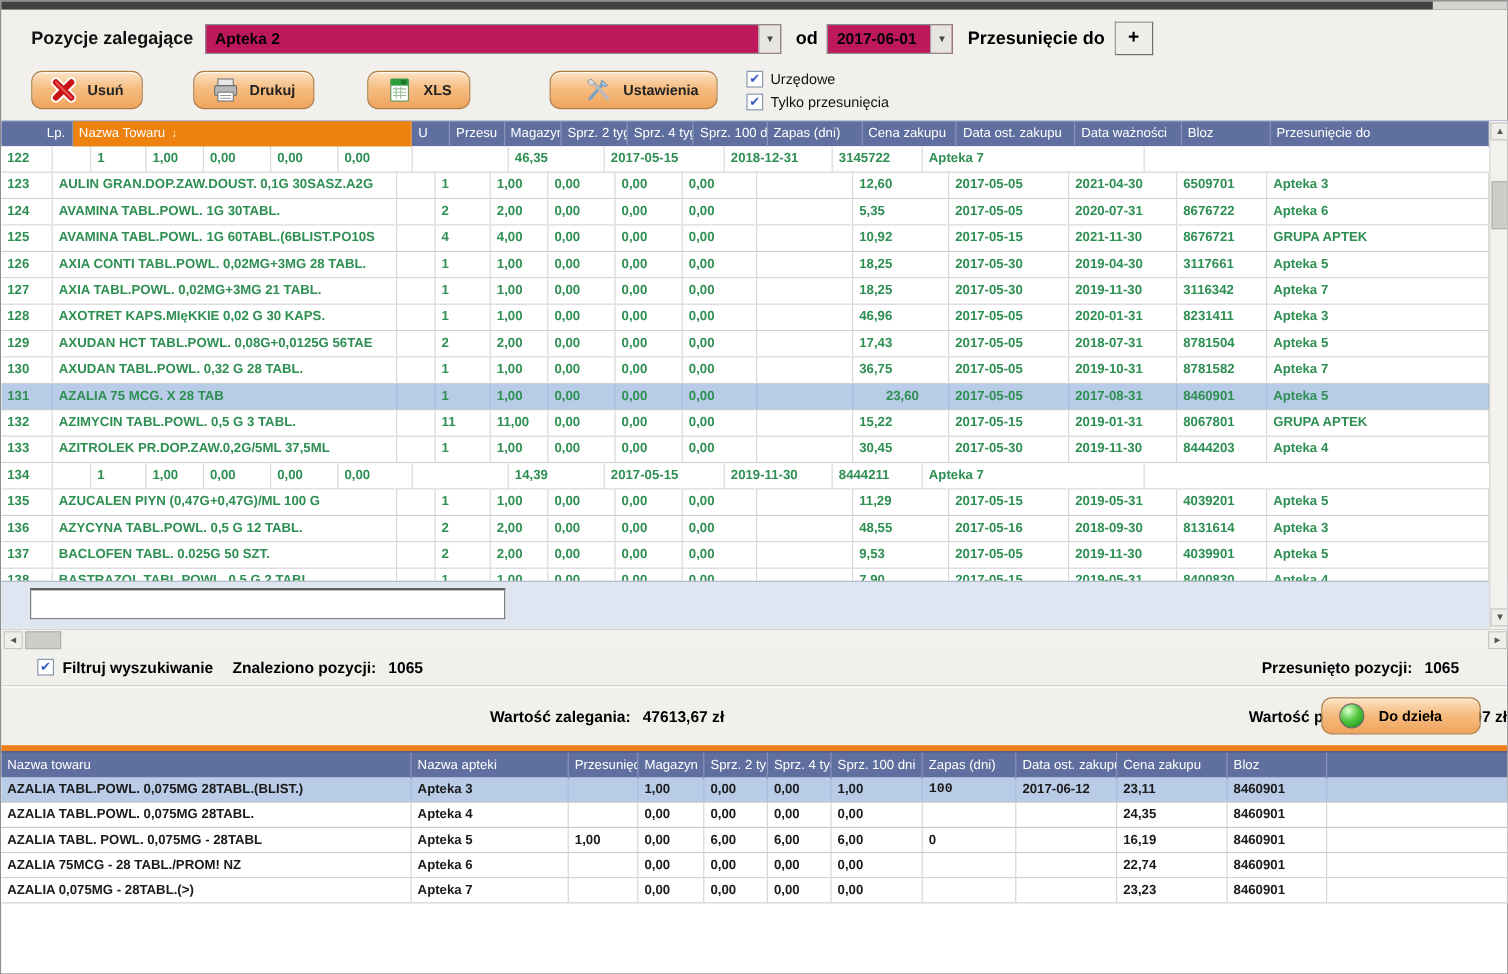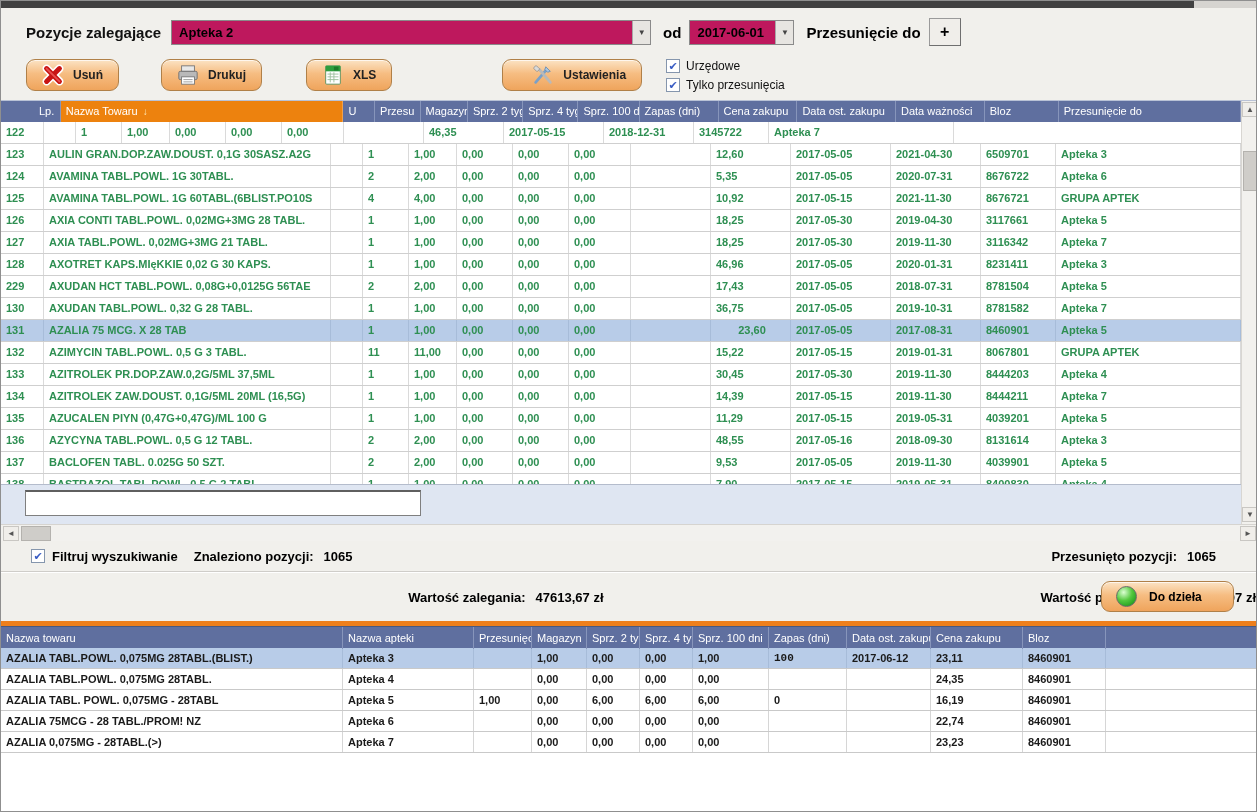--- a/index.html
+++ b/index.html
@@ -36,21 +36,21 @@
   .btn-orange {
     display:flex; align-items:center; gap:9px; height:32px; padding:0 15px;
     background:linear-gradient(#fbe3c4, #f6bd82 45%, #efa45c);
     border:1px solid #b08048; border-radius:9px;
     box-shadow: inset 0 1px 0 rgba(255,255,255,.7);
     font-size:12px; font-weight:bold; color:#222; cursor:default;
   }
   .btn-usun { margin-left:25px; }
   .btn-drukuj { margin-left:42px; }
   .btn-xls { margin-left:44px; }
-  .btn-ustawienia { margin-left:110px;padding-left:29px; }
+  .btn-ustawienia { margin-left:66px;padding-left:29px; }
   .icon-22 { width:22px; height:22px; display:block; }
   .check-col { display:flex; flex-direction:column; gap:5px; margin-left:24px; }
   .check-line { display:flex; align-items:center; gap:6px; font-size:12px; color:#111; }
   .checkbox { width:14px; height:14px; background:#fff; border:1px solid #8596ad; color:#3a5dc4;
               font-size:11px; line-height:12px; text-align:center; font-weight:bold; }
 
   
   .grid { position:relative; width:1257px; background:#fff; border-top:1px solid #b9c2d6; }
   .grid-header { display:flex; height:21px; background:#5f6f9f; width:1240px; }
   .h-cell { position:relative; height:21px; color:#fff; font-size:11px; padding:4px 2px 0 5px;
@@ -318,21 +318,21 @@
           <div class="grid-cell" style="width: 56px;">0,00</div>
           <div class="grid-cell" style="width: 62px;">0,00</div>
           <div class="grid-cell" style="width: 80px;"></div>
           <div class="grid-cell" style="width: 80px;">46,96</div>
           <div class="grid-cell" style="width: 100px;">2017-05-05</div>
           <div class="grid-cell" style="width: 90px;">2020-01-31</div>
           <div class="grid-cell" style="width: 75px;">8231411</div>
           <div class="grid-cell" style="width: 185px;">Apteka 3</div>
         </div>
         <div class="grid-row">
-          <div class="grid-cell" style="width: 43px;">229</div>
+          <div class="grid-cell" style="width: 43px;">129</div>
           <div class="grid-cell" style="width: 287px;">AXUDAN HCT TABL.POWL. 0,08G+0,0125G 56TAE</div>
           <div class="grid-cell" style="width: 32px;"></div>
           <div class="grid-cell" style="width: 46px;">2</div>
           <div class="grid-cell" style="width: 48px;">2,00</div>
           <div class="grid-cell" style="width: 56px;">0,00</div>
           <div class="grid-cell" style="width: 56px;">0,00</div>
           <div class="grid-cell" style="width: 62px;">0,00</div>
           <div class="grid-cell" style="width: 80px;"></div>
           <div class="grid-cell" style="width: 80px;">17,43</div>
           <div class="grid-cell" style="width: 100px;">2017-05-05</div>
@@ -399,21 +399,20 @@
           <div class="grid-cell" style="width: 62px;">0,00</div>
           <div class="grid-cell" style="width: 80px;"></div>
           <div class="grid-cell" style="width: 80px;">30,45</div>
           <div class="grid-cell" style="width: 100px;">2017-05-30</div>
           <div class="grid-cell" style="width: 90px;">2019-11-30</div>
           <div class="grid-cell" style="width: 75px;">8444203</div>
           <div class="grid-cell" style="width: 185px;">Apteka 4</div>
         </div>
         <div class="grid-row">
           <div class="grid-cell" style="width: 43px;">134</div>
-          <div class="grid-cell" style="width: 287px;">AZITROLEK ZAW.DOUST. 0,1G/5ML 20ML (16,5G)</div>
           <div class="grid-cell" style="width: 32px;"></div>
           <div class="grid-cell" style="width: 46px;">1</div>
           <div class="grid-cell" style="width: 48px;">1,00</div>
           <div class="grid-cell" style="width: 56px;">0,00</div>
           <div class="grid-cell" style="width: 56px;">0,00</div>
           <div class="grid-cell" style="width: 62px;">0,00</div>
           <div class="grid-cell" style="width: 80px;"></div>
           <div class="grid-cell" style="width: 80px;">14,39</div>
           <div class="grid-cell" style="width: 100px;">2017-05-15</div>
           <div class="grid-cell" style="width: 90px;">2019-11-30</div>

